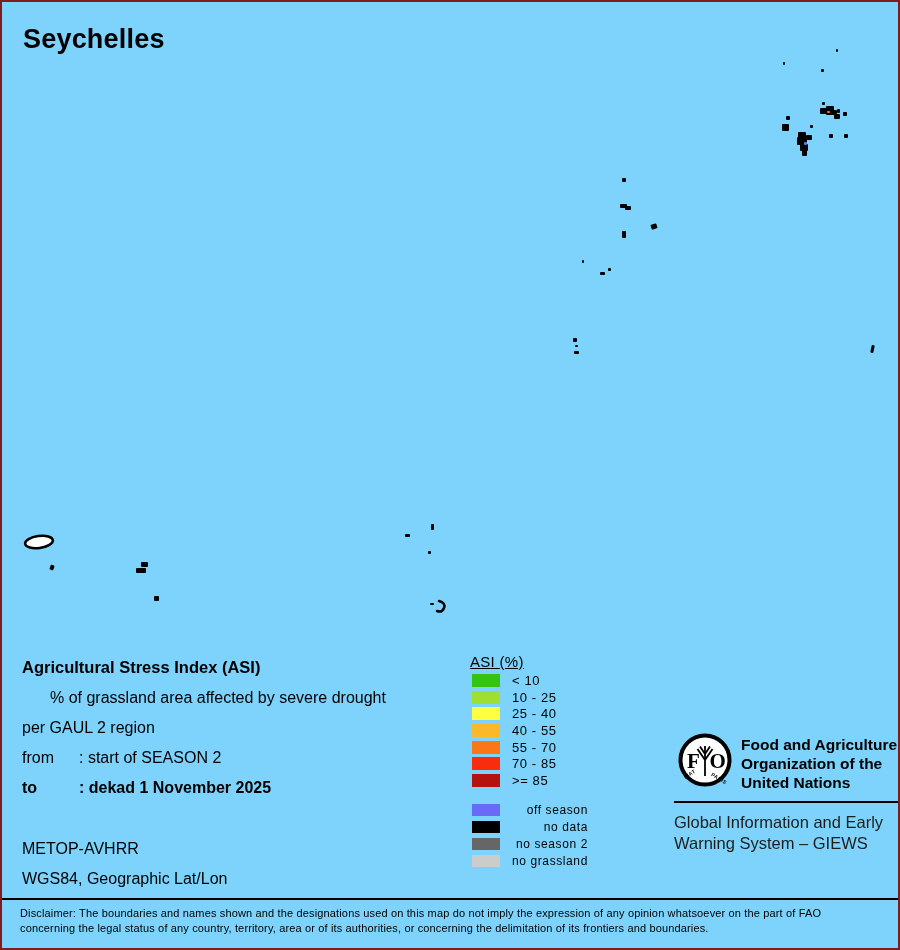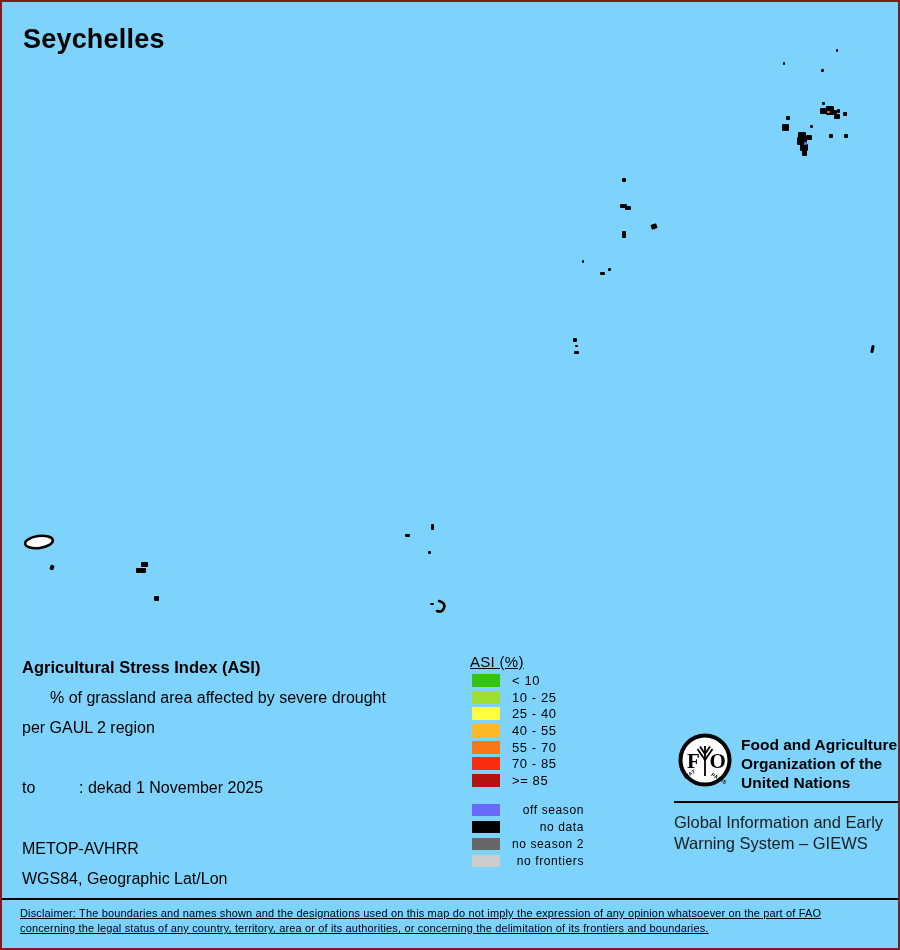--- a/index.html
+++ b/index.html
@@ -19,21 +19,21 @@
     letter-spacing:0.2px;
   }
   #island-layer{left:0;top:0;pointer-events:none;}
 
   
   .info-line{left:20px;color:#000;font-size:16px;white-space:pre;}
   #info-heading{top:656px;font-weight:bold;font-size:16.5px;text-align:center;}
   #info-line1{top:687px;margin-left:28px;}
   #info-line2{top:717px;}
   #info-from{top:747px;}
-  #info-to{top:777px;}
+  #info-to{top:777px;font-weight:bold;}
   #info-sensor{top:838px;}
   #info-proj{top:868px;}
   .fromto-label{display:inline-block;width:57px;}
 
   
   #legend-title{
     left:468px;top:651px;
     font-size:15px;font-weight:normal;color:#000;
     text-decoration:underline;letter-spacing:0.3px;
   }
@@ -56,21 +56,21 @@
   #fao-divider{left:672px;top:799px;width:225px;height:2px;background:#000;}
   #giews-text{
     left:672px;top:810px;width:230px;
     font-size:16.5px;line-height:21px;color:#1d1d1b;
   }
 
   
   #disclaimer-divider{left:0;top:896px;width:896px;height:2px;background:#000;}
   #disclaimer{
     left:18px;top:904px;width:868px;
-    font-size:11px;line-height:15px;color:#000;letter-spacing:0.15px;text-decoration:underline;
+    font-size:11px;line-height:15px;color:#000;letter-spacing:0.15px;
   }
 </style>
 </head>
 <body>
 
 <div id="canvas">
 
   <div id="page-title" class="abs">Seychelles</div>
 
   <svg id="island-layer" class="abs" width="900" height="950" viewBox="0 0 900 950">
@@ -116,20 +116,21 @@
       <rect x="139" y="560" width="7" height="5" rx="1" fill="#000000"></rect>
       <rect x="134" y="566" width="10" height="5" rx="1" fill="#000000"></rect>
       <rect x="152" y="594" width="5" height="5" rx="1" fill="#000000"></rect>
       <ellipse cx="37" cy="540" rx="14" ry="6" fill="#fff" stroke="#000000" stroke-width="2.5" transform="rotate(-8 37 540)"></ellipse>
       <path d="M437,599 Q444,601 442,606 Q440,611 435,609" fill="none" stroke="#000000" stroke-width="2.5" stroke-linecap="round"></path>
     </svg>
 
   <div id="info-heading" class="abs info-line">Agricultural Stress Index (ASI)</div>
   <div id="info-line1" class="abs info-line">% of grassland area affected by severe drought</div>
   <div id="info-line2" class="abs info-line">per GAUL 2 region</div>
+  <div id="info-from" class="abs info-line"><span class="fromto-label">from</span><span>: start of SEASON 2</span></div>
   <div id="info-to" class="abs info-line"><span class="fromto-label">to</span><span>: dekad 1 November 2025</span></div>
   <div id="info-sensor" class="abs info-line">METOP-AVHRR</div>
   <div id="info-proj" class="abs info-line">WGS84, Geographic Lat/Lon</div>
 
   <div id="legend-title" class="abs">ASI (%)</div>
   <div id="asi-ranges" class="abs">
       <div class="legend-row">
         <span class="swatch" style="background: rgb(50, 196, 14);"></span>
         <span class="legend-label">&lt; 10</span>
       </div>
@@ -166,21 +167,21 @@
       <div class="legend-row">
         <span class="swatch" style="background: rgb(0, 0, 0);"></span>
         <span class="legend-label">no data</span>
       </div>
       <div class="legend-row">
         <span class="swatch" style="background: rgb(102, 102, 102);"></span>
         <span class="legend-label">no season 2</span>
       </div>
       <div class="legend-row">
         <span class="swatch" style="background: rgb(204, 204, 204);"></span>
-        <span class="legend-label">no frontiers</span>
+        <span class="legend-label">no grassland</span>
       </div>
     </div>
 
   <svg id="fao-logo" class="abs" width="54" height="60" viewBox="0 0 54 60">
     <circle cx="27" cy="30" r="24.5" fill="#fff" stroke="#000" stroke-width="4"></circle>
     <text x="9" y="38" font-family="Liberation Serif, serif" font-size="21" font-weight="bold" fill="#000">F</text>
     <text x="31.5" y="38" font-family="Liberation Serif, serif" font-size="21" font-weight="bold" fill="#000">O</text>
     <g stroke="#000" stroke-width="1.8" fill="none">
       <path d="M27 16 L27 46"></path>
       <path d="M27 30 L19.5 19"></path>

